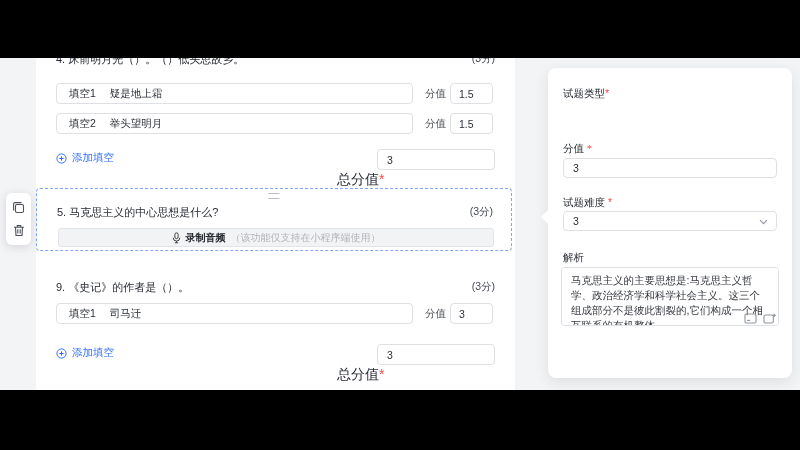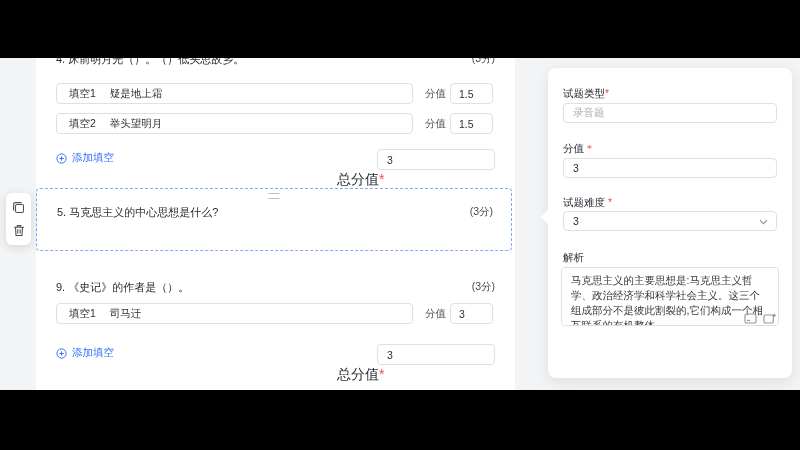--- a/index.html
+++ b/index.html
@@ -107,20 +107,30 @@
         <span class="total-label" style="top:129px;"><span>总分值</span><span class="req">*</span></span>
         <input class="total-input" style="top: 129px;" value="3">
       </div>
 
       <div class="q5-card">
         <div class="drag-handle"></div>
         <div class="q5-title">
           <span>5. 马克思主义的中心思想是什么?</span>
           <span class="q-points">(3分)</span>
         </div>
+        <div class="record-btn">
+          <span style="display:flex;">
+            <svg width="9" height="12" viewBox="0 0 10 13">
+                <rect x="3.2" y="0.8" width="3.6" height="6.4" rx="1.8" fill="none" stroke="#2b2f36" stroke-width="1"></rect>
+                <path d="M1.3 6.2a3.7 3.7 0 0 0 7.4 0M5 10v1.6M3.1 11.8h3.8" fill="none" stroke="#2b2f36" stroke-width="1"></path>
+              </svg>
+          </span>
+          <span class="record-label">录制音频</span>
+          <span class="record-note">（该功能仅支持在小程序端使用）</span>
+        </div>
       </div>
 
       <div>
         <div class="q-title" style="top:260px;">
           <span>9. 《史记》的作者是（）。</span>
           <span class="q-points">(3分)</span>
         </div>
 
         <div class="blank-row" style="top:283px;">
           <div class="blank-box">
@@ -160,21 +170,20 @@
               <path d="M1 3.2h10M4.3 3.2V1.6h3.4v1.6M2.5 3.2l.5 8.3h6l.5-8.3M4.8 5.2v4.3M7.2 5.2v4.3" fill="none" stroke="#4e5159" stroke-width="1.1"></path>
             </svg>
         </span>
       </div>
     </div>
 
     <div class="panel">
       <div class="panel-arrow"></div>
 
       <div class="p-label" style="top:19px;"><span>试题类型</span><span class="req">*</span></div>
-      <input class="p-input dim" style="top: 35px;" value="录音题">
 
       <div class="p-label" style="top:74px;font-family:Liberation Serif, serif;"><span>分值</span> <span class="req">*</span></div>
       <input class="p-input dark" style="top: 90px;" value="3">
 
       <div class="p-label" style="top:128px;"><span>试题难度</span> <span class="req">*</span></div>
       <div class="p-select" style="top:143px;">
         <span>3</span>
         <span class="chev" style="display:flex;">
           <svg width="9" height="6" viewBox="0 0 9 6">
               <path d="M1 1.2 4.5 4.7 8 1.2" fill="none" stroke="#8f959e" stroke-width="1.1"></path>

